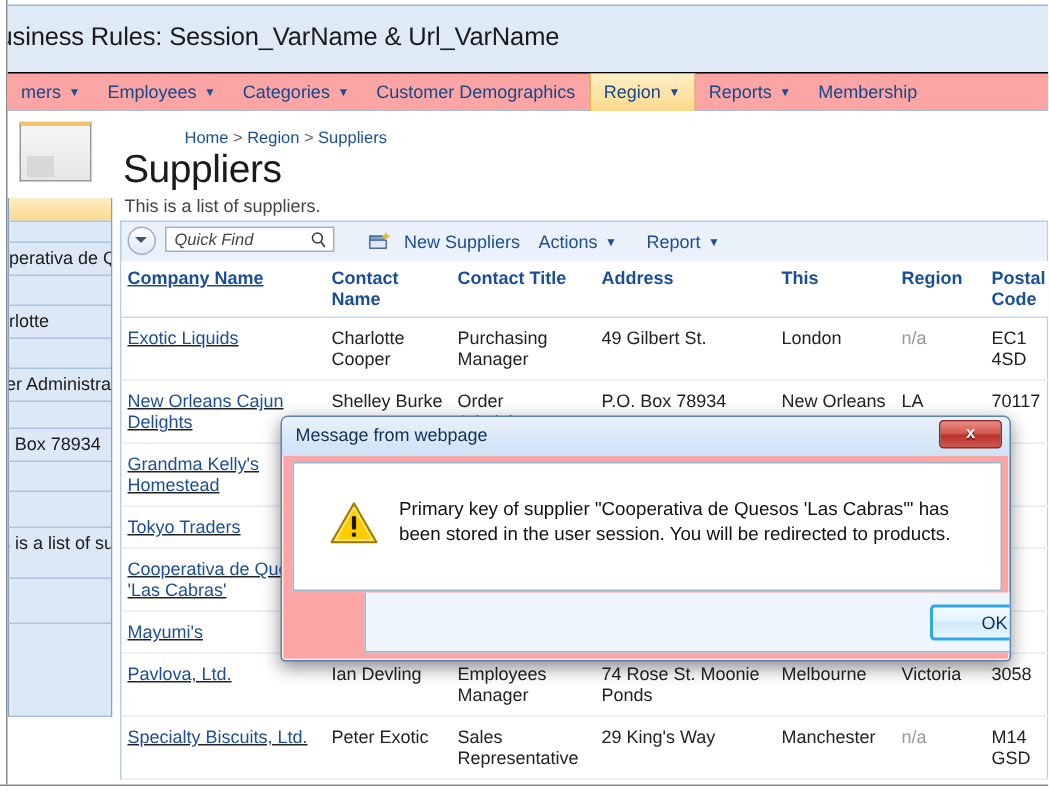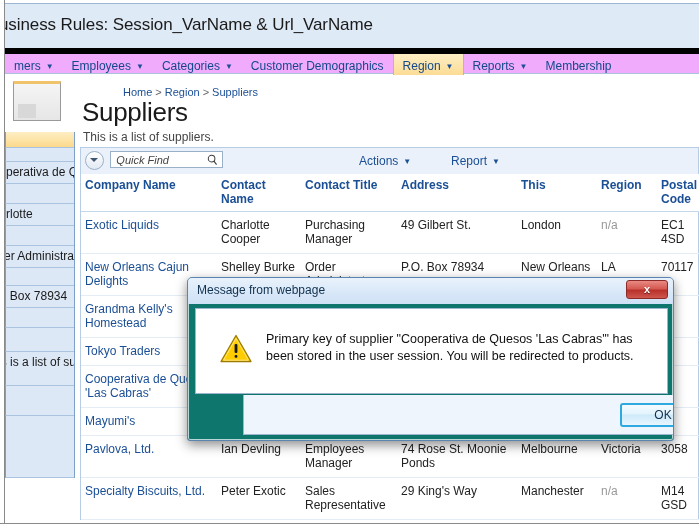--- a/index.html
+++ b/index.html
@@ -64,22 +64,22 @@
     color: #1a1a1a;
     white-space: nowrap;
     letter-spacing: -0.1px;
   }
 
   
   #nav-bar {
     position: absolute;
     left: 5px; top: 48px;
     width: 694px; height: 26px;
-    background: #f0abfc;
-    border-top: 6px solid #000000;
+    background: #fca5a5;
+    border-top: 1px solid #000000;
     border-bottom: 1px solid #a8c2dd;
     box-sizing: border-box;
     white-space: nowrap;
   }
   .nav-item {
     display: inline-block;
     height: 25px;
     line-height: 25px;
     padding: 0 9px;
     font-size: 12px;
@@ -269,21 +269,21 @@
     left: 165px; top: 1px;
   }
   #tb-new-icon {
     display: inline-block;
     width: 16px; height: 12px;
     vertical-align: -2px;
     margin-right: 4px;
     position: relative;
   }
   #tb-actions { position: absolute; left: 278px; top: 1px; }
-  #tb-report  { position: absolute; left: 350px; top: 1px; margin-left: 20px; }
+  #tb-report  { position: absolute; left: 350px; top: 1px; }
   .tb-caret {
     display: inline-block;
     margin-left: 5px;
     font-size: 8px;
     vertical-align: 1px;
     color: #1b4f95;
   }
 
   
   #grid {
@@ -319,34 +319,34 @@
   }
   #grid tbody td.company a {
     color: #1b4f95;
     text-decoration: none;
   }
   #grid tbody td.na {
     color: #999999;
   }
 
   
-  .c-company { width: 128px; }
+  .c-company { width: 128px; text-decoration: underline; }
   .c-contact { width: 76px; }
   .c-title   { width: 88px; }
   .c-address { width: 112px; }
   .c-city    { width: 72px; }
   .c-region  { width: 52px; }
   .c-postal  { width: 44px; }
 
   
   #modal {
     position: absolute;
     left: 187px; top: 277px;
     width: 487px; height: 164px;
-    background: #0f766e;
+    background: #fca5a5;
     border: 1px solid #5b84b1;
     border-radius: 5px 5px 3px 3px;
     box-sizing: border-box;
     box-shadow: 0 4px 12px rgba(0,0,0,0.45), 0 0 0 1px rgba(255,255,255,0.7) inset;
     z-index: 100;
     overflow: hidden;
   }
   #modal-titlebar {
     position: absolute;
     left: 0; top: 0;
@@ -475,20 +475,33 @@
         <span id="qf-dropdown"></span>
         <span id="qf-input">
           <span id="qf-placeholder">Quick Find</span>
           <svg id="qf-search-icon" viewBox="0 0 12 13">
             <circle cx="5" cy="5" r="3.6" fill="none" stroke="#3c3c3c" stroke-width="1.1"></circle>
             <line x1="7.6" y1="7.8" x2="10.4" y2="11.6" stroke="#3c3c3c" stroke-width="1.2"></line>
           </svg>
         </span>
       </div>
 
+      <span class="tb-item" id="tb-new">
+        <span id="tb-new-icon">
+          <svg viewBox="0 0 16 12" width="16" height="12">
+            <rect x="0.5" y="2.5" width="11" height="8" fill="#dfe8f3" stroke="#4a6d96" stroke-width="1"></rect>
+            <rect x="0.5" y="2.5" width="11" height="2.6" fill="#7fa6cd" stroke="#4a6d96" stroke-width="1"></rect>
+            <g fill="#e8b838">
+              <rect x="10.5" y="0" width="1.6" height="5"></rect>
+              <rect x="8.8" y="1.7" width="5" height="1.6"></rect>
+            </g>
+          </svg>
+        </span>
+        <span>New Suppliers</span>
+      </span>
 
       <span class="tb-item" id="tb-actions">
         <span>Actions</span><span class="tb-caret">▼</span>
       </span>
 
       <span class="tb-item" id="tb-report">
         <span>Report</span><span class="tb-caret">▼</span>
       </span>
     </div>
 

